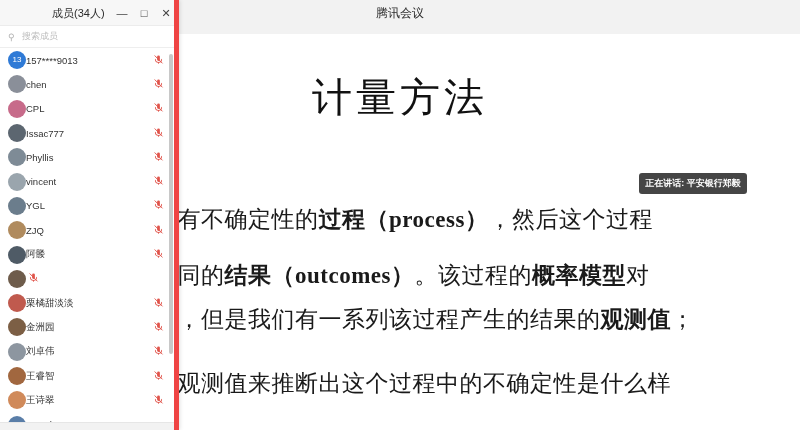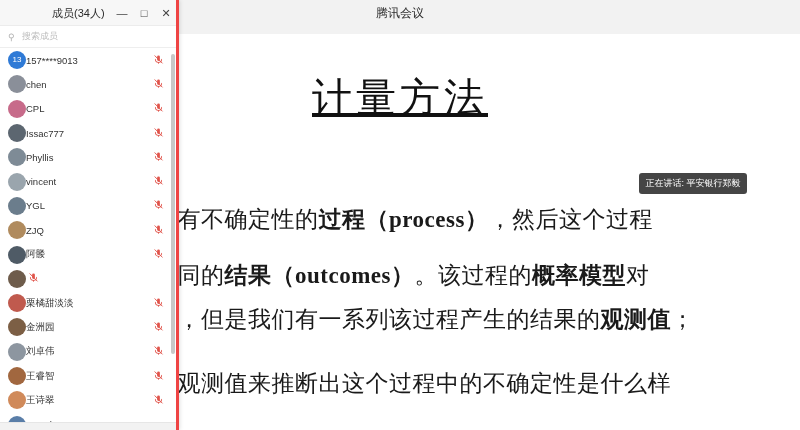--- a/index.html
+++ b/index.html
@@ -47,21 +47,20 @@
   }
   #slide-title {
     position: absolute;
     left: 0; top: 36px;
     width: 800px;
     text-align: center;
     font-family: "Liberation Serif", serif;
     font-size: 40px;
     letter-spacing: 4px;
     color: #111111;
-    text-decoration: underline;
   }
   .slide-line {
     position: absolute;
     left: 60px;
     width: 740px;
     font-family: "Liberation Serif", serif;
     font-size: 23px;
     color: #1a1a1a;
     white-space: nowrap;
     letter-spacing: 0.5px;
@@ -77,29 +76,30 @@
     position: absolute;
     left: 639px; top: 139px;
     width: 108px; height: 21px;
     background: #3c3c3c;
     border-radius: 3px;
     color: #ffffff;
     font-size: 9px;
     line-height: 21px;
     text-align: center;
     opacity: 0.95;
+    font-weight: bold;
   }
 
   
   #members-panel {
     position: absolute;
     left: 0; top: 0;
     width: 179px; height: 430px;
     background: #ffffff;
-    border-right: 3px solid #ef4444;
+    border-right: 5px solid #ef4444;
     box-shadow: 1px 0 4px rgba(0,0,0,0.12);
     overflow: hidden;
   }
   #members-titlebar {
     position: relative;
     width: 179px; height: 26px;
     background: #f7f7f7;
     border-bottom: 1px solid #ececec;
   }
   #members-title {

